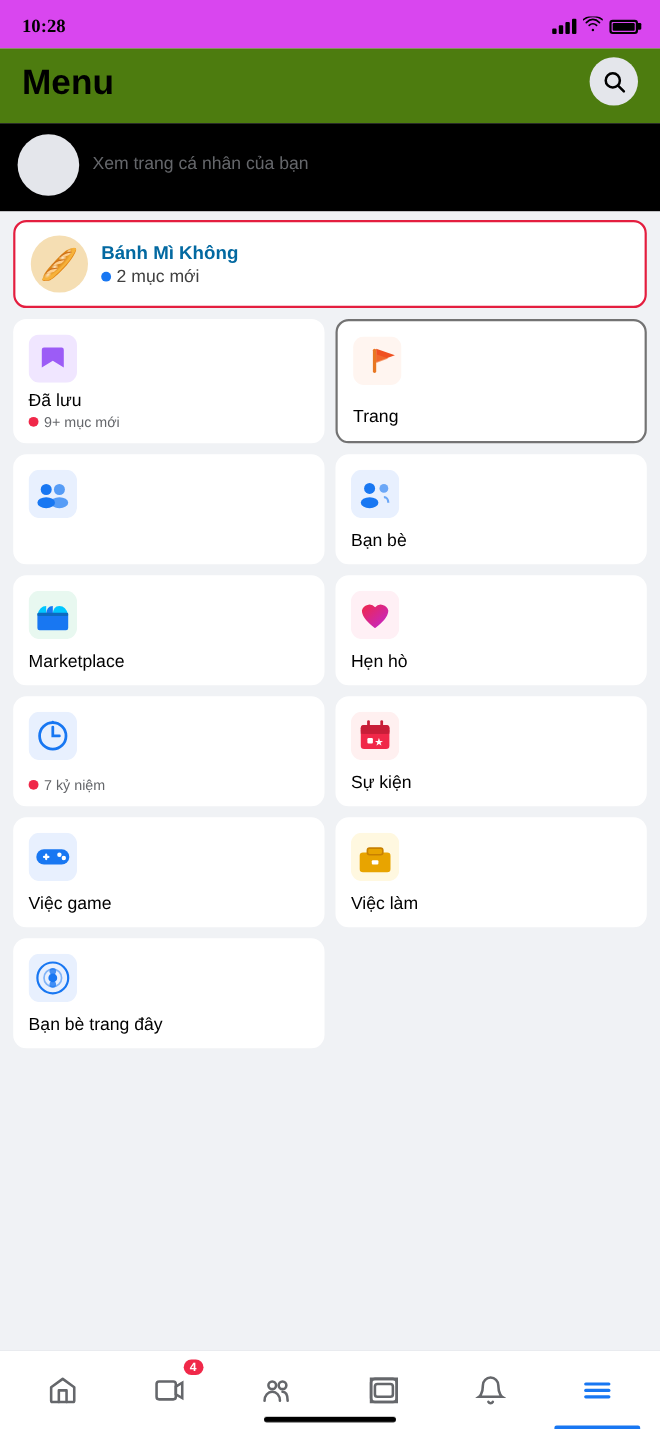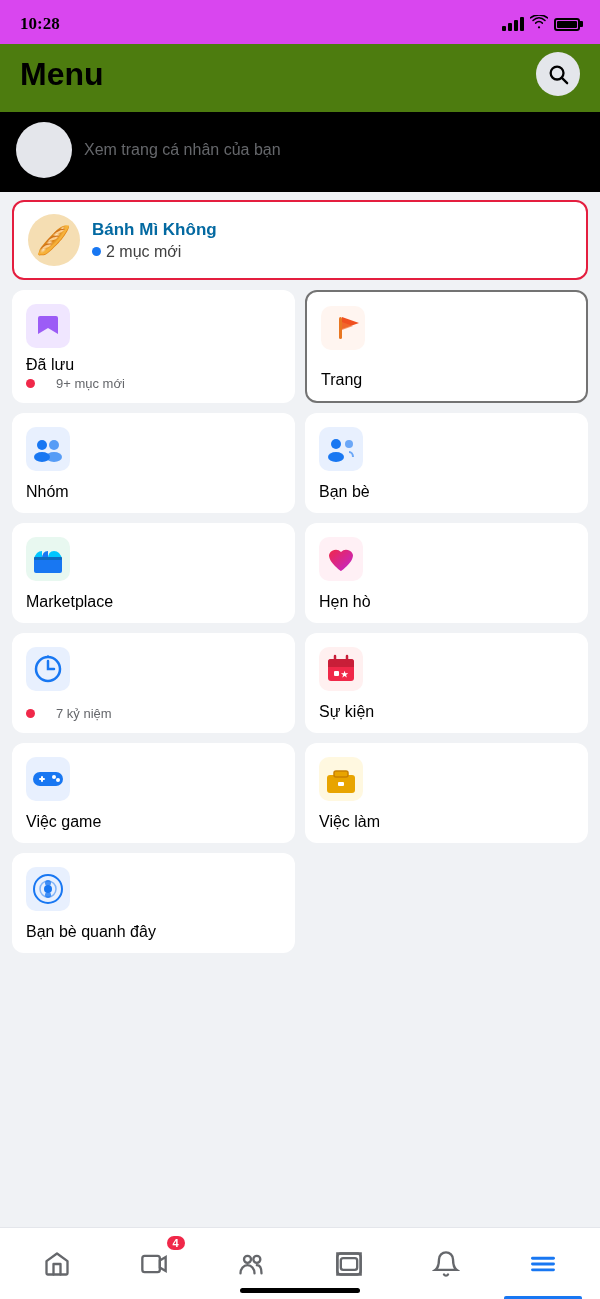--- a/index.html
+++ b/index.html
@@ -187,21 +187,21 @@
       margin-bottom: 8px;
     }
     .menu-item-label {
       font-size: 16px;
       font-weight: 500;
       color: #000;
     }
     .menu-item-sublabel {
       display: flex;
       align-items: center;
-      gap: 21px;
+      gap: 5px;
       margin-top: 2px;
       text-align: center;
     }
     .red-dot {
       width: 9px;
       height: 9px;
       background: #f02849;
       border-radius: 50%;
       flex-shrink: 0;
     }
@@ -352,23 +352,20 @@
   </div>
 
   <div class="menu-item">
     <svg class="menu-item-icon" viewBox="0 0 44 44">
       <rect width="44" height="44" rx="10" fill="#e8f0fe"></rect>
       <circle cx="16" cy="18" r="5" fill="#1877f2"></circle>
       <circle cx="28" cy="18" r="5" fill="#1877f2" opacity="0.7"></circle>
       <ellipse cx="16" cy="30" rx="8" ry="5" fill="#1877f2"></ellipse>
       <ellipse cx="28" cy="30" rx="8" ry="5" fill="#1877f2" opacity="0.7"></ellipse>
     </svg>
-    <div>
-      <div class="menu-item-label">Nhóm</div>
-    </div>
   </div>
 
   <div class="menu-item">
     <svg class="menu-item-icon" viewBox="0 0 44 44">
       <rect width="44" height="44" rx="10" fill="#e8f0fe"></rect>
       <circle cx="17" cy="17" r="5" fill="#1877f2"></circle>
       <ellipse cx="17" cy="30" rx="8" ry="5" fill="#1877f2"></ellipse>
       <circle cx="30" cy="17" r="4" fill="#1877f2" opacity="0.6"></circle>
       <path d="M34 30c0-3-1.8-5-4-5" stroke="#1877f2" stroke-width="2" fill="none" opacity="0.6"></path>
     </svg>
@@ -468,21 +465,21 @@
   <div class="menu-item">
     <svg class="menu-item-icon" viewBox="0 0 44 44">
       <rect width="44" height="44" rx="10" fill="#e8f0fe"></rect>
       <circle cx="22" cy="22" r="14" fill="none" stroke="#1877f2" stroke-width="2"></circle>
       <circle cx="22" cy="22" r="8" fill="none" stroke="#1877f2" stroke-width="1.5" opacity="0.5"></circle>
       <circle cx="22" cy="22" r="4" fill="#1877f2"></circle>
       <circle cx="22" cy="16" r="3" fill="#1877f2" opacity="0.8"></circle>
       <circle cx="22" cy="28" r="3" fill="#1877f2" opacity="0.8"></circle>
     </svg>
     <div>
-      <div class="menu-item-label">Bạn bè quanh đây</div>
+      <div class="menu-item-label">Bạn bè trang đây</div>
     </div>
   </div>
 
 </div>
 
 <div class="spacer"></div>
 
 <div class="bottom-nav">
 
   <div class="nav-item">

